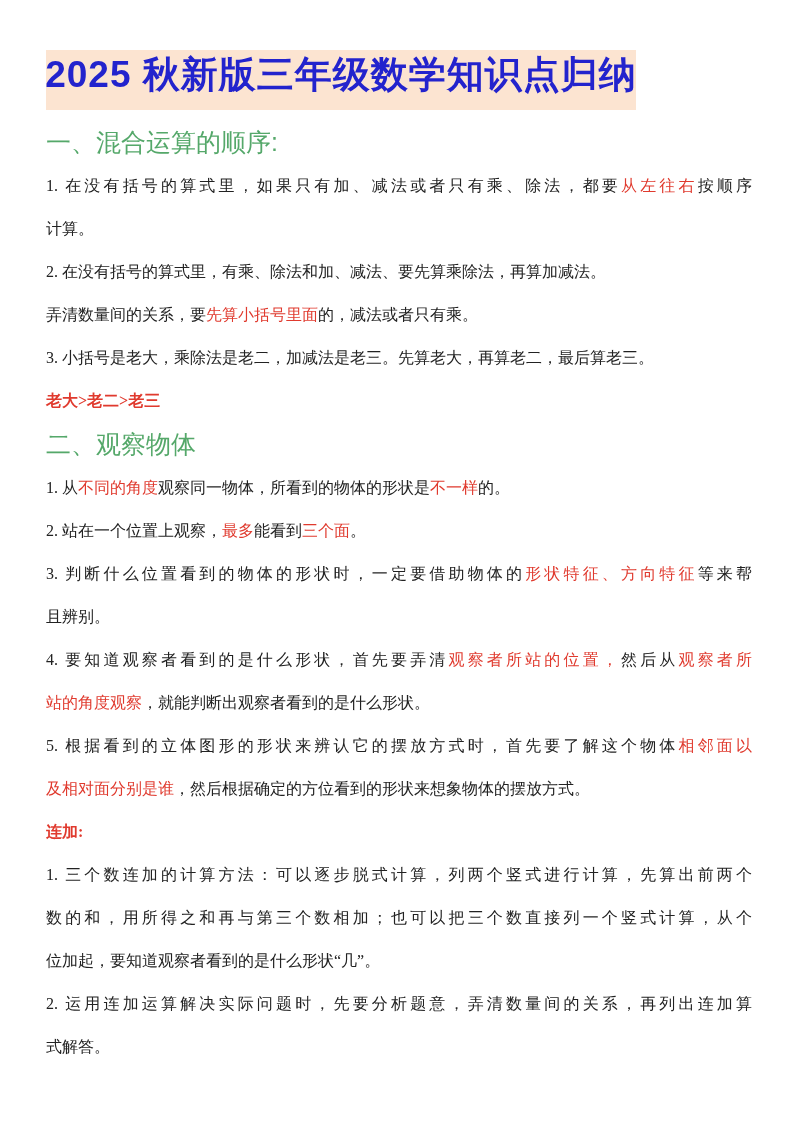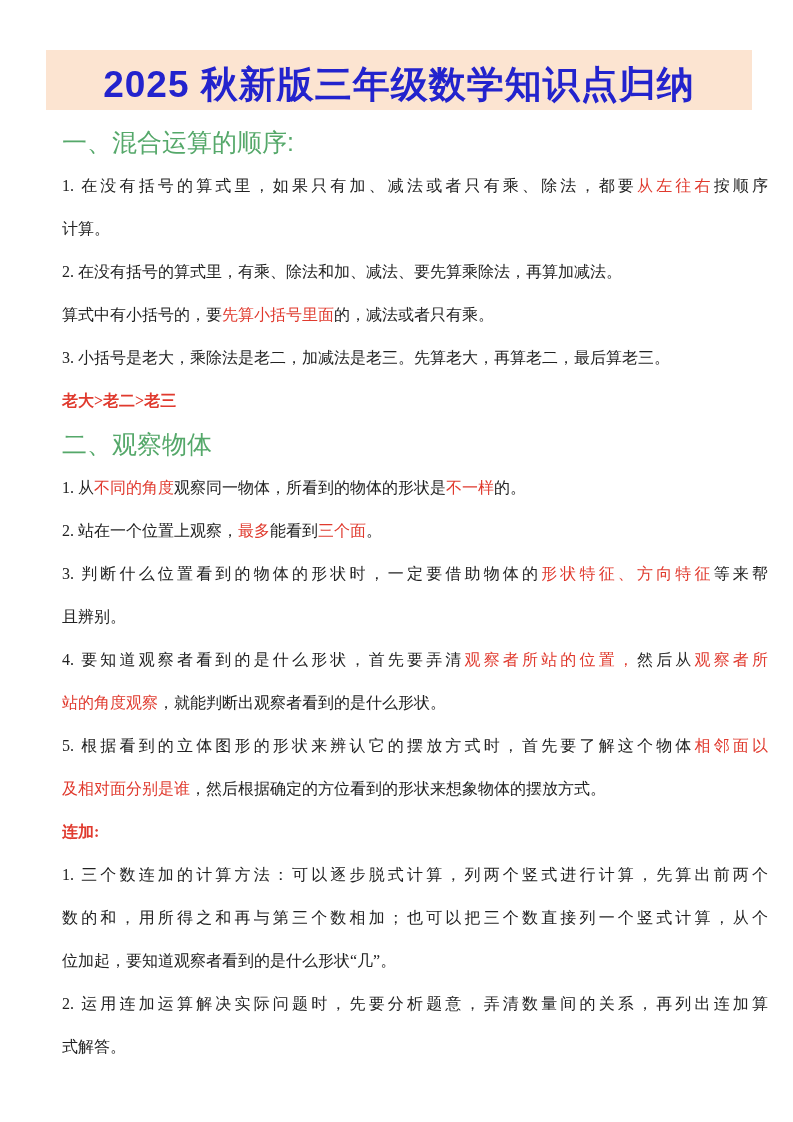--- a/index.html
+++ b/index.html
@@ -21,40 +21,40 @@
     height: 1122px;
     overflow: hidden;
     font-family: "DejaVu Sans", sans-serif;
   }
   .page {
     width: 793px;
     height: 1122px;
     padding: 50px 41px 0 46px;
   }
   .banner {
-    width: 706px;
+    width: 590px;
     height: 60px;
     background: var(--banner);
     display: flex;
-    align-items: flex-end;
+    align-items: flex-start;
     justify-content: center;
   }
   .title {
     font-size: 37px;
     font-weight: bold;
     color: var(--blue);
     letter-spacing: 1px;
     font-family: "Liberation Sans", "DejaVu Sans", sans-serif;
     white-space: nowrap;
   }
   .content {
     margin-top: 8px;
     width: 706px;
   }
-  .block { width: 706px; margin-left: 16px; }
+  .block { width: 706px; }
   .header {
     height: 44px;
     line-height: 48px;
     font-size: 25px;
     color: var(--green);
     font-family: "Liberation Sans", "DejaVu Sans", sans-serif;
     white-space: nowrap;
   }
   .line {
     height: 43px;
@@ -77,21 +77,21 @@
 
 <div class="page">
   <div class="banner">
     <div class="title">2025 秋新版三年级数学知识点归纳</div>
   </div>
   <div class="content">
       <div class="block header"><span class="run green">一、混合运算的顺序:</span></div>
       <div class="block line fill"><span class="run black">1. 在没有括号的算式里，如果只有加、减法或者只有乘、除法，都要</span><span class="run red">从左往右</span><span class="run black">按顺序</span></div>
       <div class="block line"><span class="run black">计算。</span></div>
       <div class="block line"><span class="run black">2. 在没有括号的算式里，有乘、除法和加、减法、要先算乘除法，再算加减法。</span></div>
-      <div class="block line"><span class="run black">算式中有小括号的，要</span><span class="run red">先算小括号里面</span><span class="run black">的，减法或者只有乘。</span></div>
+      <div class="block line"><span class="run black">弄清数量间的关系，要</span><span class="run red">先算小括号里面</span><span class="run black">的，减法或者只有乘。</span></div>
       <div class="block line"><span class="run black">3. 小括号是老大，乘除法是老二，加减法是老三。先算老大，再算老二，最后算老三。</span></div>
       <div class="block line"><span class="run red bold">老大&gt;老二&gt;老三</span></div>
       <div class="block header"><span class="run green">二、观察物体</span></div>
       <div class="block line"><span class="run black">1. 从</span><span class="run red">不同的角度</span><span class="run black">观察同一物体，所看到的物体的形状是</span><span class="run red">不一样</span><span class="run black">的。</span></div>
       <div class="block line"><span class="run black">2. 站在一个位置上观察，</span><span class="run red">最多</span><span class="run black">能看到</span><span class="run red">三个面</span><span class="run black">。</span></div>
       <div class="block line fill"><span class="run black">3. 判断什么位置看到的物体的形状时，一定要借助物体的</span><span class="run red">形状特征、方向特征</span><span class="run black">等来帮</span></div>
       <div class="block line"><span class="run black">且辨别。</span></div>
       <div class="block line fill"><span class="run black">4. 要知道观察者看到的是什么形状，首先要弄清</span><span class="run red">观察者所站的位置，</span><span class="run black">然后从</span><span class="run red">观察者所</span></div>
       <div class="block line"><span class="run red">站的角度观察</span><span class="run black">，就能判断出观察者看到的是什么形状。</span></div>
       <div class="block line fill"><span class="run black">5. 根据看到的立体图形的形状来辨认它的摆放方式时，首先要了解这个物体</span><span class="run red">相邻面以</span></div>

